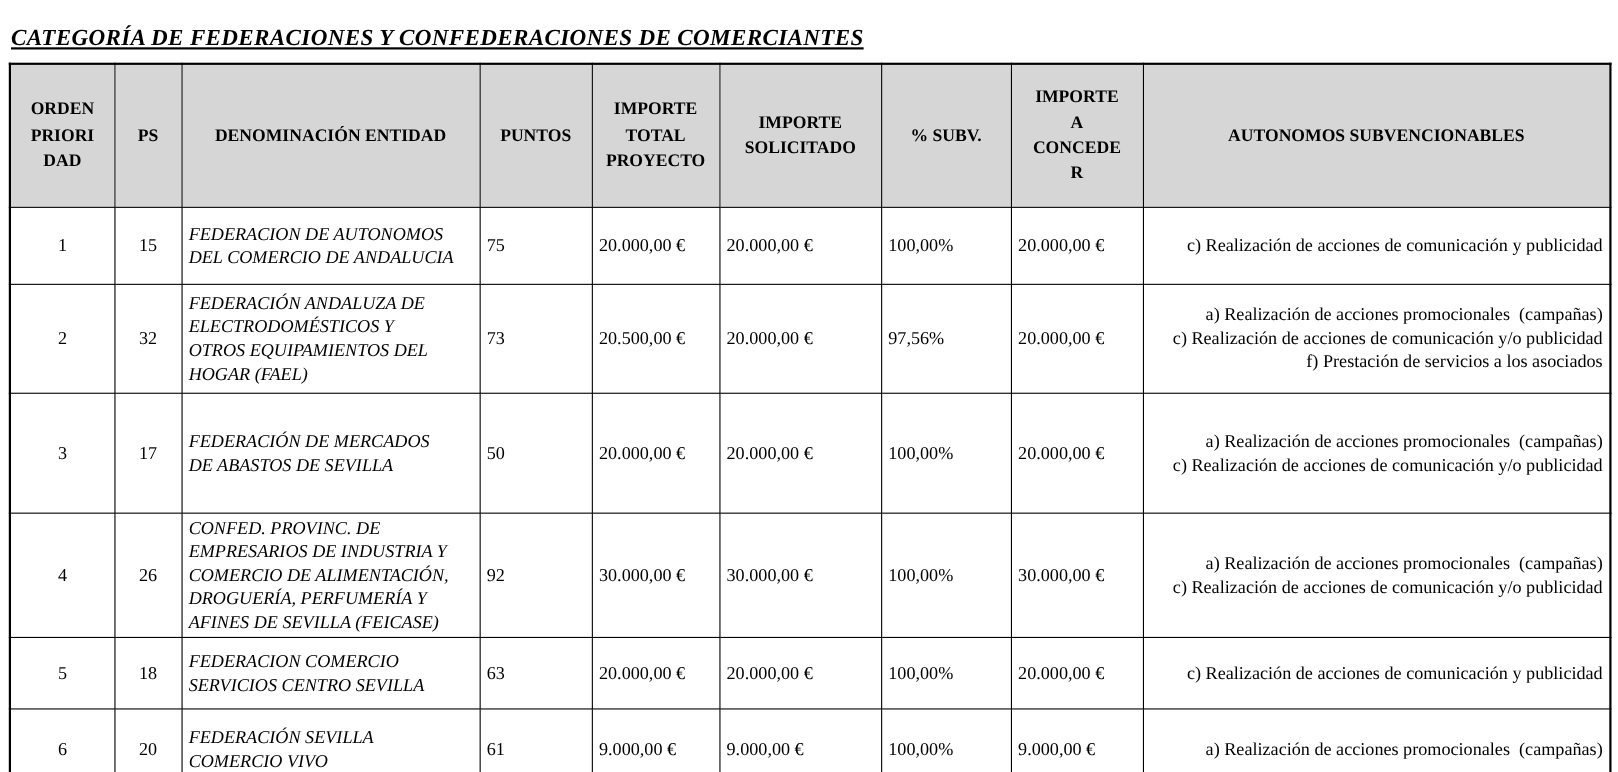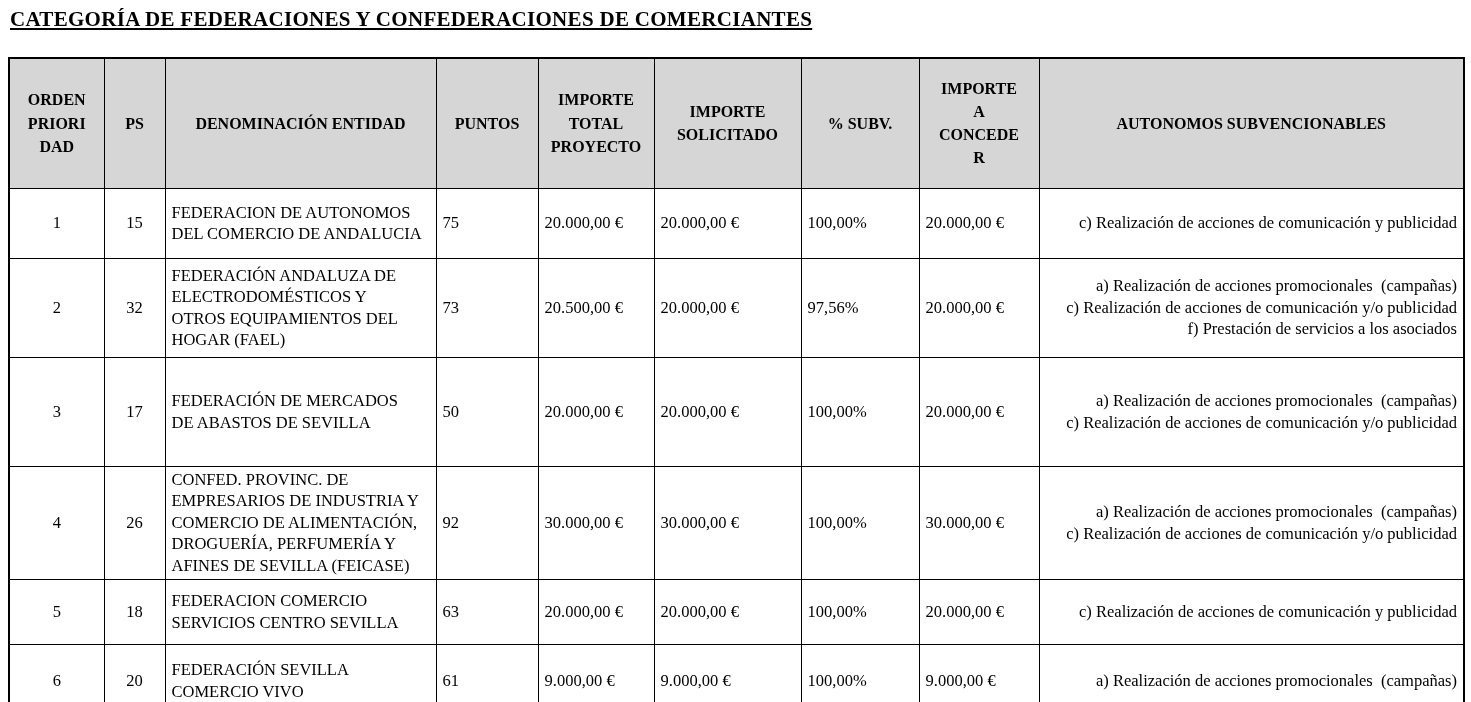--- a/index.html
+++ b/index.html
@@ -5,25 +5,26 @@
   * { margin: 0; padding: 0; box-sizing: border-box; }
   html, body {
     width: 1471px; height: 702px;
     background: var(--page-bg, #ffffff);
     font-family: "Liberation Serif", "DejaVu Serif", serif;
     color: var(--text, #000000);
     overflow: hidden;
   }
   .page { position: relative; width: 1471px; height: 702px; }
   .doc-title {
-    position: absolute; left: 10px; top: 7px;
+    position: absolute; left: 10px; top: 22px;
     font-size: 21px; font-weight: bold;
     text-decoration: underline;
     letter-spacing: 0.3px;
     white-space: nowrap;
+    font-style: italic;
   }
   table.grid {
     position: absolute; left: 8px; top: 57px;
     width: 1455px;
     border-collapse: collapse;
     table-layout: fixed;
     border: 2px solid var(--border, #000000);
   }
   table.grid th, table.grid td {
     border: 1px solid var(--border, #000000);
@@ -38,21 +39,21 @@
     line-height: 1.45;
     padding: 2px 4px;
   }
   table.grid td {
     font-size: 16.5px;
     line-height: 1.3;
     padding: 2px 6px;
   }
   td.c { text-align: center; }
   td.r { text-align: left; padding-right: 10px; }
-  td.l { text-align: left; padding-left: 9px; white-space: pre-line; }
+  td.l { text-align: left; padding-left: 9px; white-space: pre-line; font-style: italic; }
   td.concepts { text-align: right; padding-left: 12px; white-space: pre-wrap; font-size: 16px; line-height: 1.4; }
 </style>
 </head>
 <body>
 
 <div class="page">
 
   <div class="doc-title">CATEGORÍA DE FEDERACIONES Y CONFEDERACIONES DE COMERCIANTES</div>
 
   <table class="grid">

